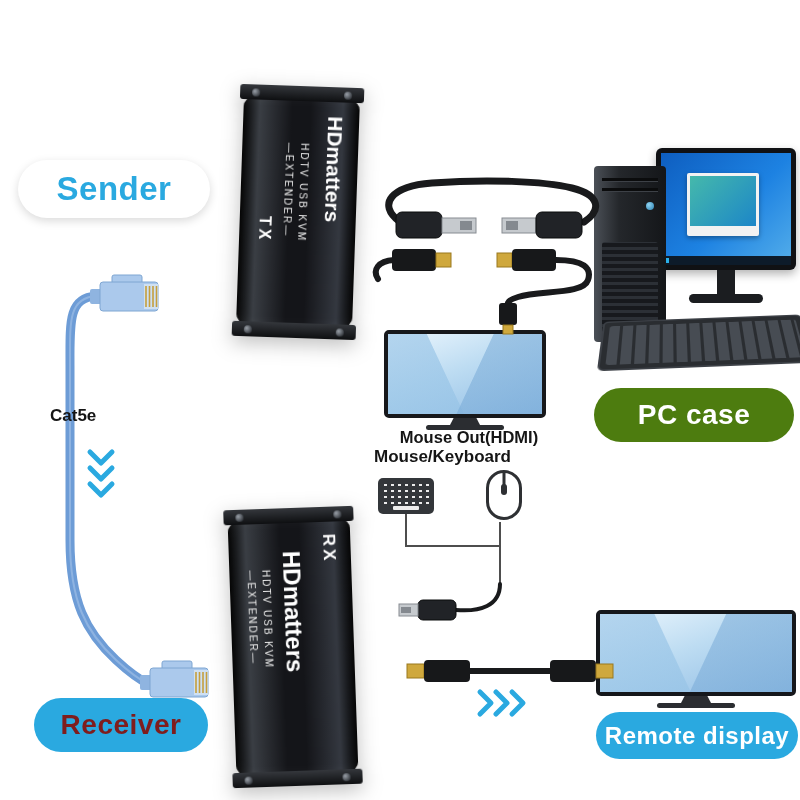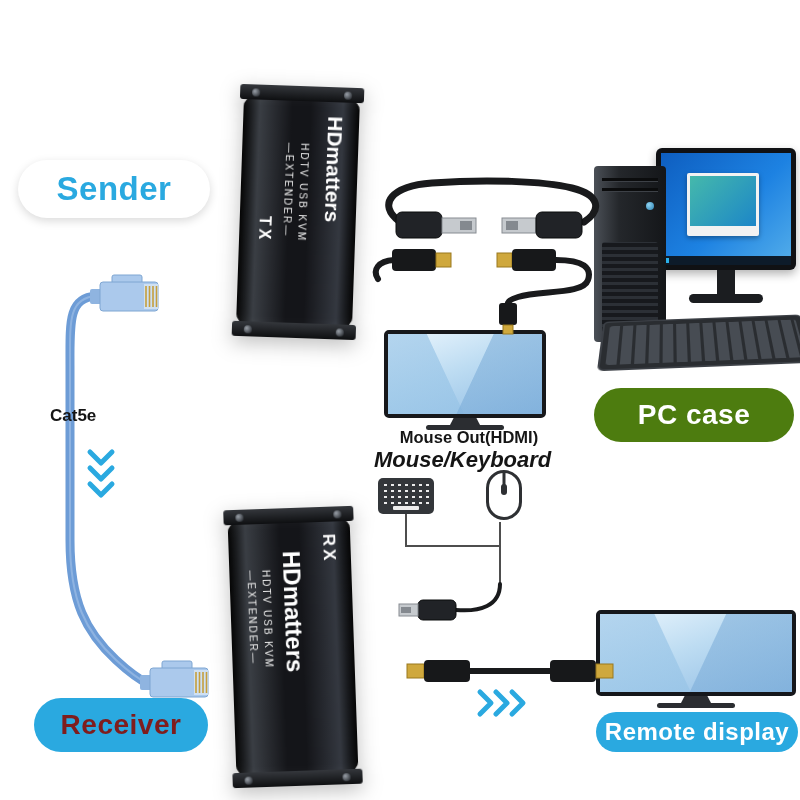--- a/index.html
+++ b/index.html
@@ -9,21 +9,21 @@
 
   
   .pill { position:absolute; display:flex; align-items:center; justify-content:center;
           border-radius:30px; font-weight:700; z-index:6; letter-spacing:.5px; }
   .pill-sender { left:18px; top:160px; width:192px; height:58px; background:#ffffff;
                  color:#2aa9e0; font-size:33px; box-shadow:0 3px 10px rgba(0,0,0,.15); }
   .pill-pccase { left:594px; top:388px; width:200px; height:54px; background:#4d7c0f;
                  color:#fff; font-size:28px; }
   .pill-receiver { left:34px; top:698px; width:174px; height:54px; background:#2aa9e0;
                  color:#7f1d1d; font-size:28px; }
-  .pill-remote { left:596px; top:712px; width:202px; height:40px; background:#2aa9e0;
+  .pill-remote { left:596px; top:712px; width:202px; height:47px; background:#2aa9e0;
                  color:#fff; font-size:24px; }
 
   
   .device { position:absolute; display:flex; flex-direction:column; align-items:center; z-index:2;
             filter:drop-shadow(0 6px 10px rgba(0,0,0,.25)); }
   .device-tx { left:236px; top:86px; width:124px; transform:rotate(2deg); }
   .device-rx { left:228px; top:508px; width:130px; transform:rotate(-2deg); }
   .flange { width:100%; height:15px; background:linear-gradient(180deg,#34373c,#0e0f11);
             border-radius:3px; position:relative; z-index:1; }
   .screw { position:absolute; top:3.5px; width:8px; height:8px; border-radius:50%;
@@ -90,21 +90,21 @@
   .mini-base { width:78px; height:5px; background:#2b2d31; border-radius:3px; margin:0 auto; }
 
   .remote-monitor { position:absolute; left:596px; top:610px; width:200px; z-index:2; }
   .remote-frame { border:4px solid #15171b; border-radius:5px; background:#15171b; }
   .remote-screen { height:78px; }
 
   
   .note { position:absolute; color:#151515; font-weight:700; z-index:5; }
   .note-cat5e { left:50px; top:406px; font-size:17px; }
   .note-loopout { left:384px; top:428px; width:170px; text-align:center; font-size:16.5px; }
-  .note-mousekbd { left:374px; top:447px; font-size:22px;font-style:italic; }
+  .note-mousekbd { left:374px; top:447px; font-size:17px; }
 
   
   .kbd-icon { position:absolute; left:378px; top:478px; width:56px; height:36px; z-index:3;
         background:#33363a; border-radius:5px; padding:4px 4px 9px; }
   .kbd-keys { width:100%; height:100%;
         background-image:radial-gradient(#ececec 1.4px, rgba(0,0,0,0) 1.5px);
         background-size:7px 6px; }
   .kbd-icon::after { content:""; position:absolute; left:50%; transform:translateX(-50%);
         bottom:4px; width:26px; height:4px; background:#ececec; border-radius:1px; }
   .mouse-icon { position:absolute; left:486px; top:470px; width:36px; height:50px; z-index:3;

